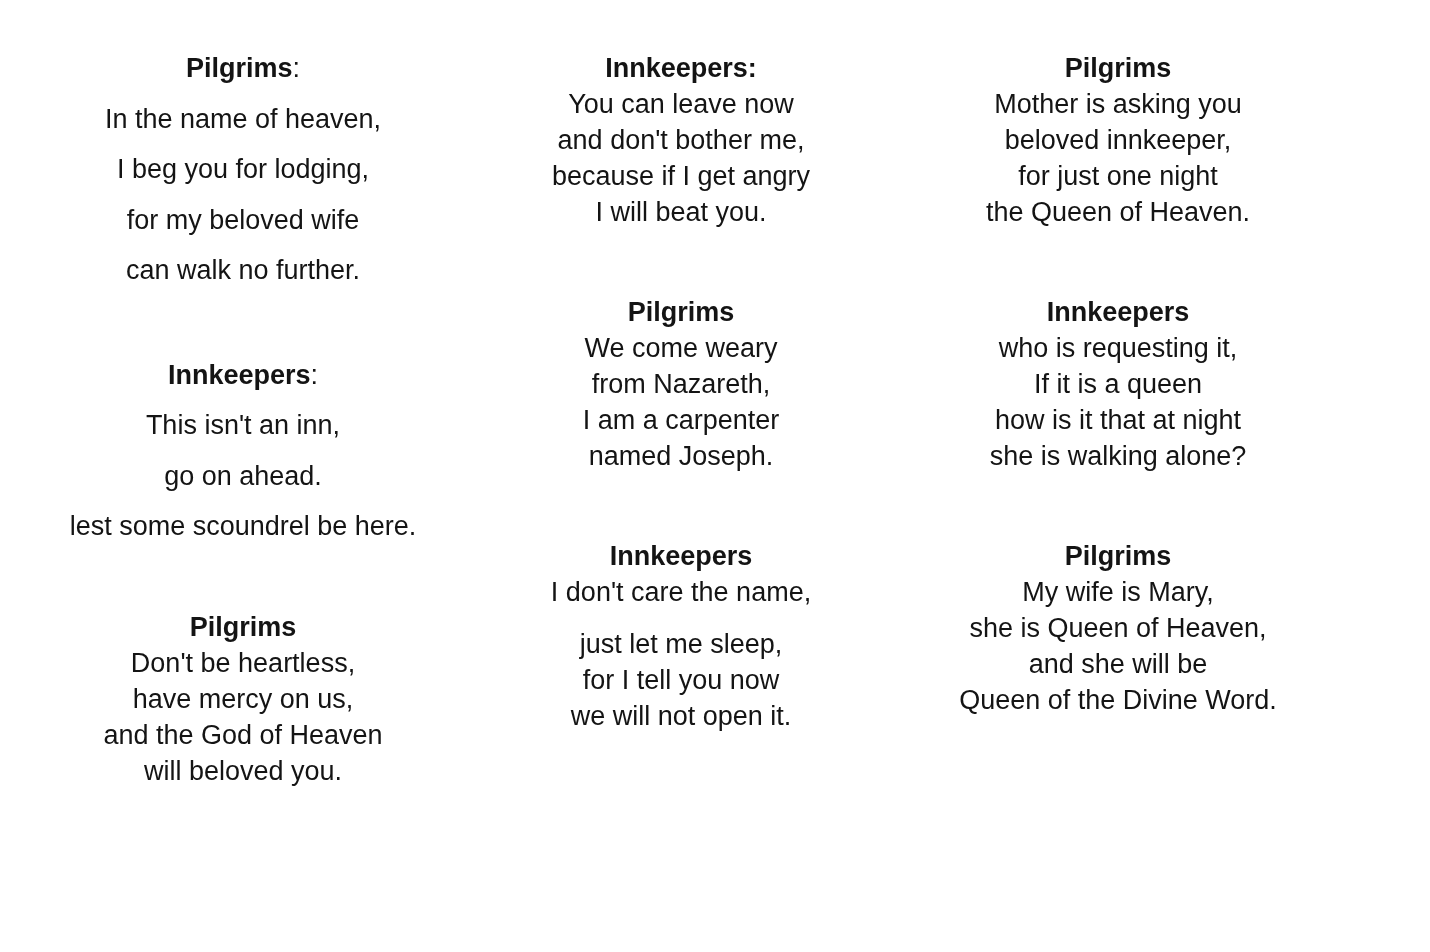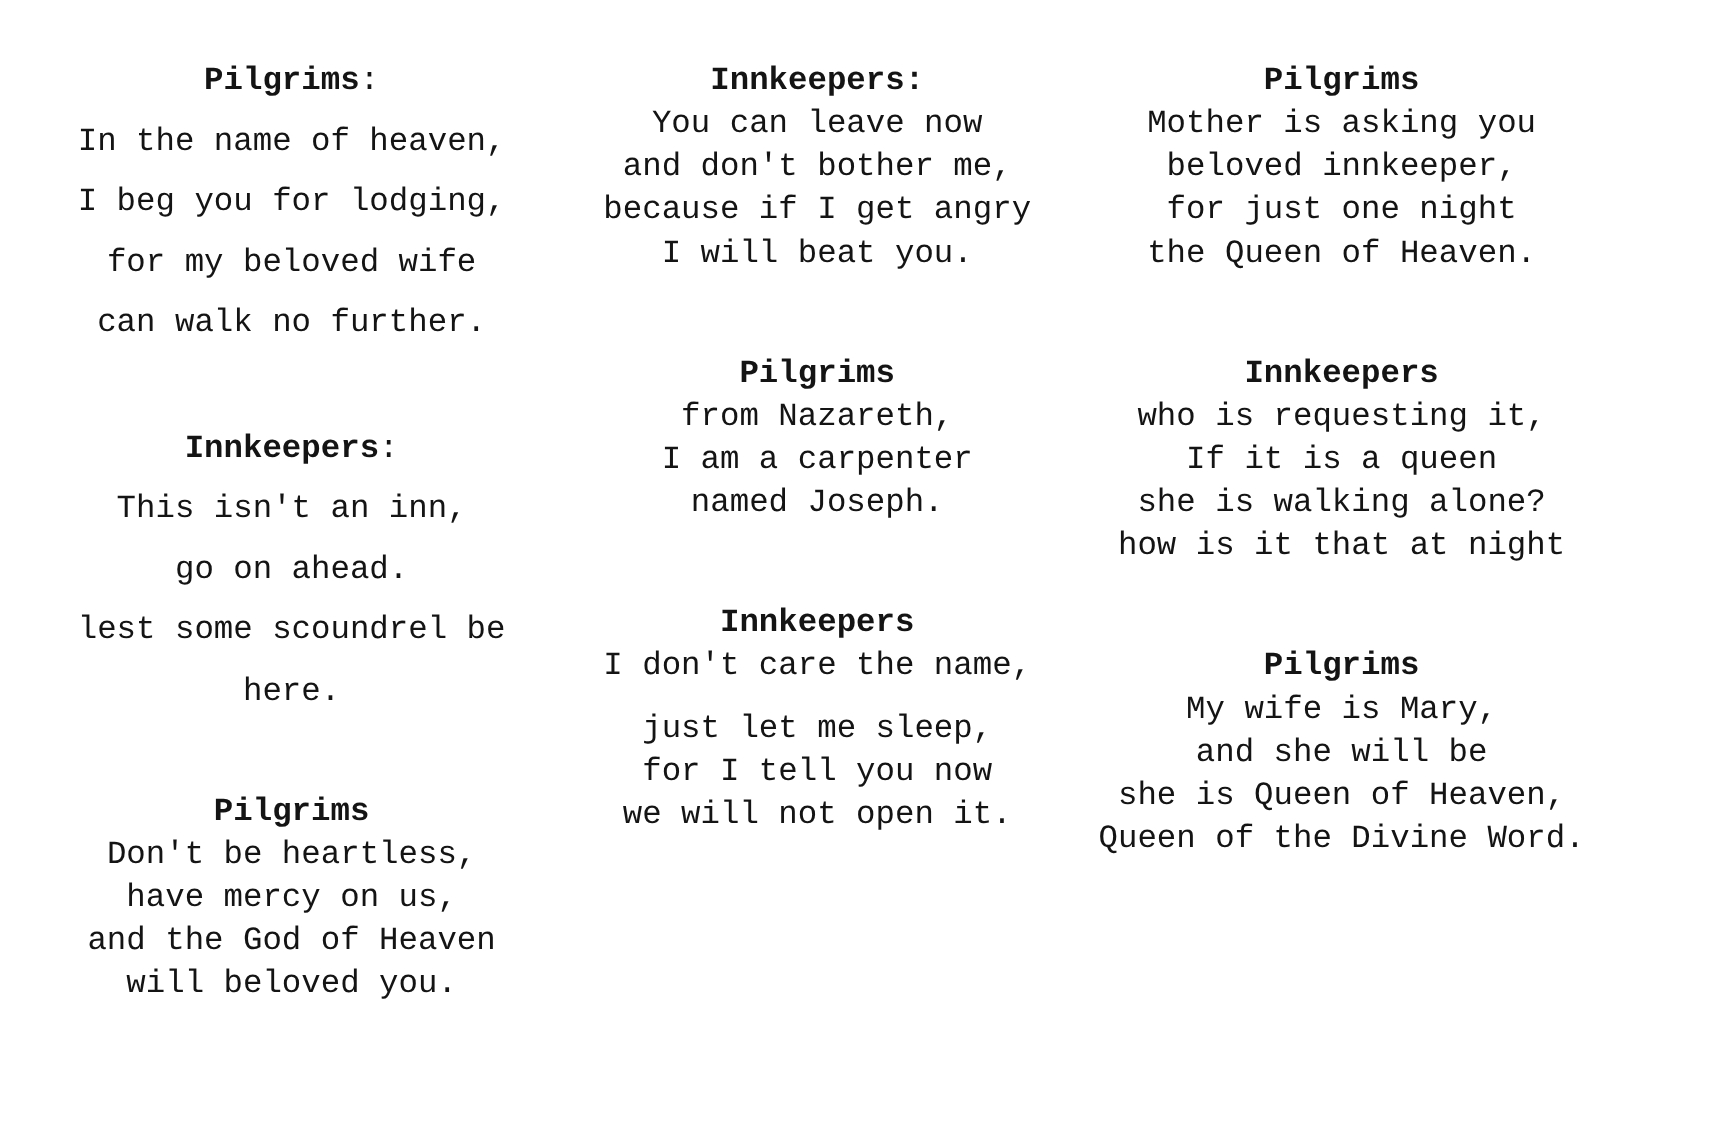--- a/index.html
+++ b/index.html
@@ -6,21 +6,21 @@
     margin: 0;
     padding: 0;
     background: #ffffff;
   }
   .page {
     position: relative;
     width: 1430px;
     height: 952px;
     background: #ffffff;
     overflow: hidden;
-    font-family: Liberation Mono, monospace;
+    font-family: Liberation Sans, sans-serif;
     color: #141414;
   }
   .column {
     position: absolute;
     text-align: center;
   }
   .col1 { left: 28px;  top: 43px; width: 430px; }
   .col2 { left: 463px; top: 50px; width: 436px; }
   .col3 { left: 900px; top: 50px; width: 436px; }
 
@@ -75,20 +75,21 @@
   <section class="column col2">
     <div class="stanza c2s1">
       <p class="line"><span class="speaker-name">Innkeepers:</span></p>
       <p class="line">You can leave now</p>
       <p class="line">and don't bother me,</p>
       <p class="line">because if I get angry</p>
       <p class="line">I will beat you.</p>
     </div>
     <div class="stanza c2s2">
       <p class="line"><span class="speaker-name">Pilgrims</span></p>
+      <p class="line">We come weary</p>
       <p class="line">from Nazareth,</p>
       <p class="line">I am a carpenter</p>
       <p class="line">named Joseph.</p>
     </div>
     <div class="stanza c2s3">
       <p class="line"><span class="speaker-name">Innkeepers</span></p>
       <p class="line">I don't care the name,</p>
       <p class="line gap-above">just let me sleep,</p>
       <p class="line">for I tell you now</p>
       <p class="line">we will not open it.</p>
@@ -100,25 +101,25 @@
       <p class="line"><span class="speaker-name">Pilgrims</span></p>
       <p class="line">Mother is asking you</p>
       <p class="line">beloved innkeeper,</p>
       <p class="line">for just one night</p>
       <p class="line">the Queen of Heaven.</p>
     </div>
     <div class="stanza c3s2">
       <p class="line"><span class="speaker-name">Innkeepers</span></p>
       <p class="line">who is requesting it,</p>
       <p class="line">If it is a queen</p>
+      <p class="line">how is it that at night</p>
       <p class="line">she is walking alone?</p>
-      <p class="line">how is it that at night</p>
     </div>
     <div class="stanza c3s3">
       <p class="line"><span class="speaker-name">Pilgrims</span></p>
       <p class="line">My wife is Mary,</p>
+      <p class="line">she is Queen of Heaven,</p>
       <p class="line">and she will be</p>
-      <p class="line">she is Queen of Heaven,</p>
       <p class="line">Queen of the Divine Word.</p>
     </div>
   </section>
 
 </div>
 
 </body></html>

